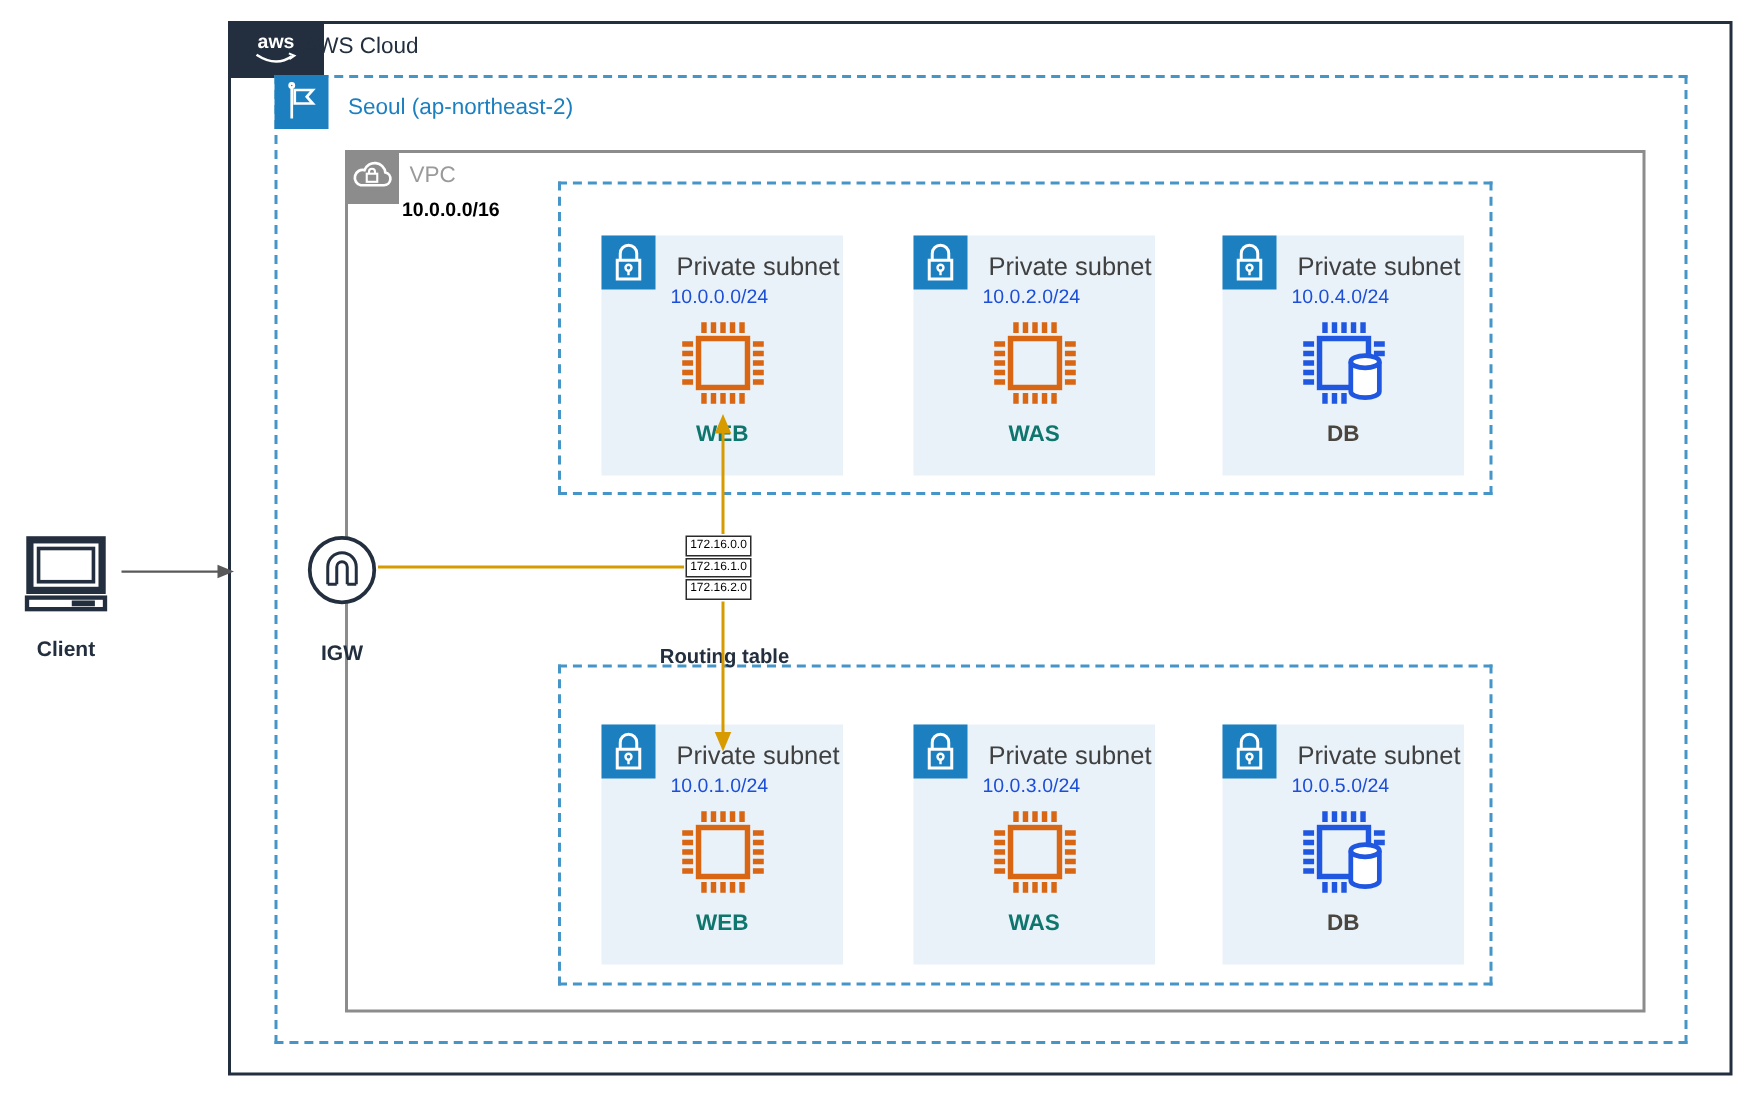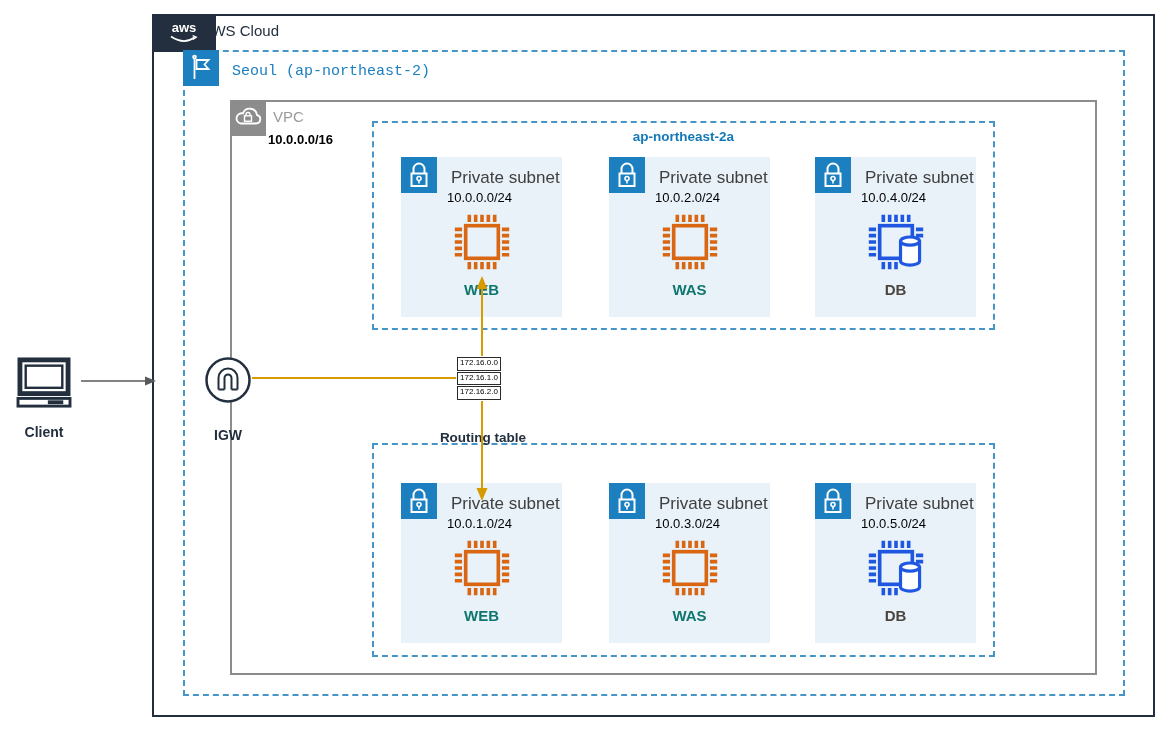--- a/index.html
+++ b/index.html
@@ -8,39 +8,39 @@
   .abs { position:absolute; }
   .canvas { position:relative; width:1167px; height:735px; background:#fff; }
 
   
   .aws-cloud-box { left:152px; top:14px; width:1003px; height:703px; border:2px solid #232f3e; background:#fff; }
   .aws-logo { left:152px; top:14px; width:64px; height:38px; background:#232f3e; }
   .aws-cloud-label { left:202px; top:22px; font-size:15px; color:#232f3e; }
 
   .region-box { left:183px; top:50px; width:942px; height:646px; border:2px dashed #4695c8; }
   .region-icon { left:183px; top:50px; width:36px; height:36px; background:#1b7fc0; }
-  .region-label { left:232px; top:63px; font-size:15px; color:#1b7fc0;font-family:Liberation Mono, monospace; }
+  .region-label { left:232px; top:63px; font-size:15px; color:#1b7fc0; }
 
   .vpc-box { left:230px; top:100px; width:867px; height:575px; border:2px solid #8c8c8c; }
   .vpc-icon { left:230px; top:100px; width:36px; height:36px; background:#8c8c8c; }
   .vpc-label { left:273px; top:108px; font-size:15px; color:#9a9a9a; }
   .vpc-cidr  { left:268px; top:132px; font-size:13px; font-weight:bold; color:#000; }
 
   .az-box { left:372px; width:623px; border:2px dashed #4695c8; }
   .az-a { top:121px; height:209px; }
   .az-c { top:443px; height:214px; }
   .az-label { left:372px; width:623px; text-align:center; font-size:13.5px; font-weight:bold; color:#1479b8; }
   .az-a-label { top:129px; }
   .az-c-label { top:452px; }
 
   
   .subnet { position:absolute; width:161px; height:160px; background:#e9f2f9; }
   .lock { position:absolute; left:0; top:0; width:36px; height:36px; background:#1b7fc0; }
   .sn-type { position:absolute; left:50px; top:11px; font-size:17px; color:#404040; white-space:nowrap; }
-  .sn-cidr { position:absolute; left:46px; top:33px; font-size:13px; color:#000000; white-space:nowrap; }
+  .sn-cidr { position:absolute; left:46px; top:33px; font-size:13px; color:#1d4ed8; white-space:nowrap; }
   .chip { position:absolute; left:50%; transform:translateX(-50%); top:56px; width:58px; height:58px; }
   .chip-orange { color:#d86613; }
   .chip-blue { color:#2057e0; }
   .sn-service { position:absolute; left:0; width:100%; top:124px; text-align:center; font-size:15px; font-weight:bold; color:#0f766e; }
   .sn-service-db { color:#4a463f; }
 
   
   .igw-svg { left:204px; top:356px; width:48px; height:48px; }
   .igw-label { left:192px; top:427px; width:72px; text-align:center; font-size:14px; font-weight:bold; color:#232f3e; }
   .client-svg { left:13px; top:357px; width:62px; height:52px; }
@@ -129,21 +129,20 @@
   <div class="abs vpc-box"></div>
   <div class="abs vpc-icon">
     <svg class="icon-svg" viewBox="0 0 36 36">
         <use href="#sym-cloudlock"></use>
       </svg>
   </div>
   <div class="abs vpc-label">VPC</div>
   <div class="abs vpc-cidr">10.0.0.0/16</div>
 
   <div class="abs az-box az-a"></div>
-  <div class="abs az-label az-a-label">ap-northeast-2a</div>
   <div class="abs az-box az-c"></div>
 
   <div class="subnet" style="left:401px; top:157px;">
     <div class="lock">
         <svg class="icon-svg" viewBox="0 0 36 36">
           <use href="#sym-lock"></use>
         </svg>
       </div>
     <div class="sn-type">Private subnet</div>
     <div class="sn-cidr">10.0.0.0/24</div>

